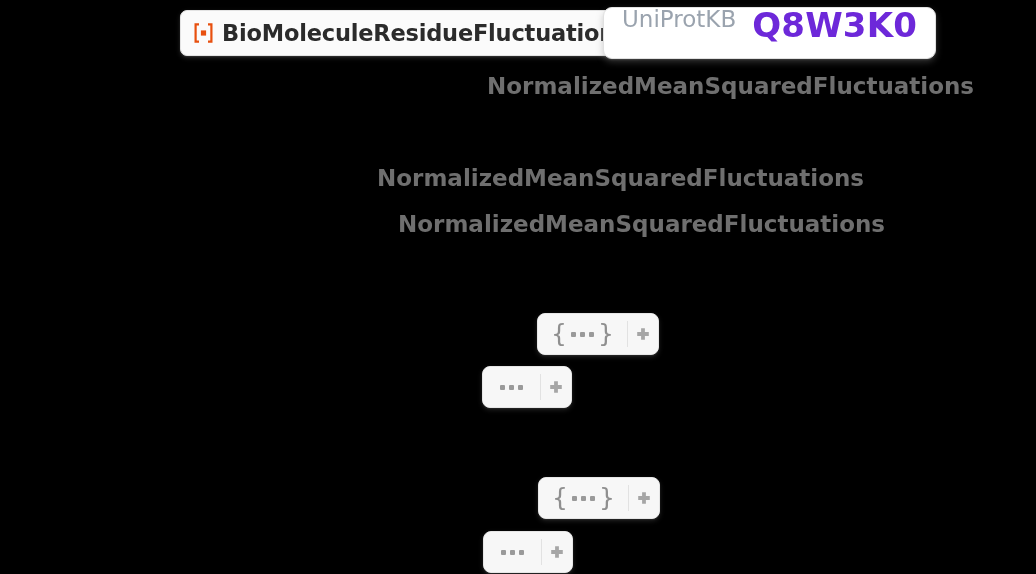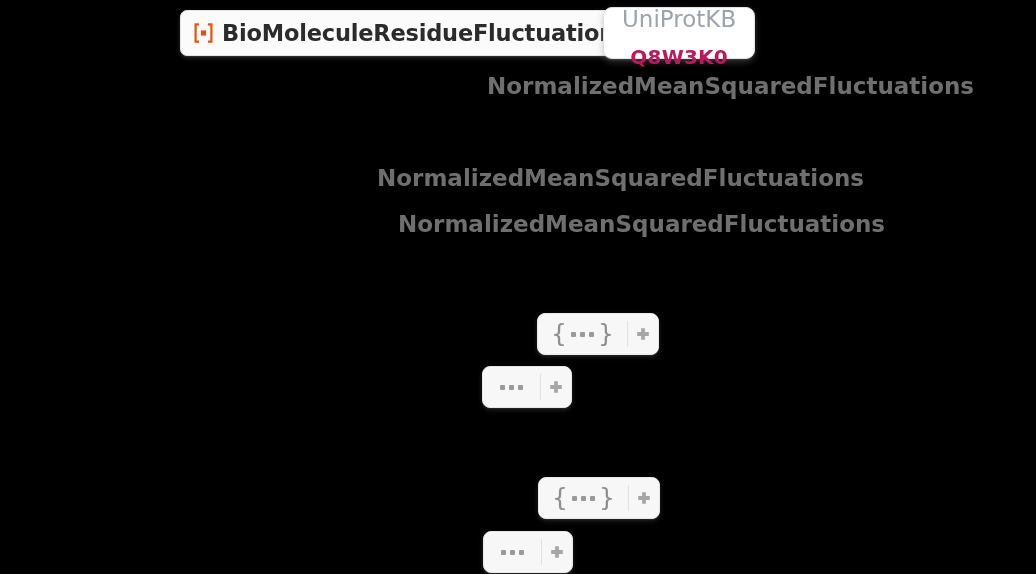--- a/index.html
+++ b/index.html
@@ -72,43 +72,41 @@
   }
 
   
   .ent-pill {
     position: absolute;
     left: 603px;
     top: 0px;
     height: 52px;
     box-sizing: border-box;
     display: flex;
-    align-items: center;
     gap: 16px;
     padding: 0 18px 0 18px;
     background: #ffffff;
     border: 1px solid #e0e0e0;
     border-radius: 9px;
     box-shadow: 0 1px 2px rgba(255,255,255,0.10),
                 0 3px 7px rgba(130,130,130,0.38);
-    flex-direction: column;
   }
   .ent-type {
     font-family: "DejaVu Sans", "Liberation Sans", sans-serif;
     font-size: 23px;
     font-weight: 400;
     color: #9aa3ae;
     white-space: nowrap;
     line-height: 1;
   }
   .ent-value {
     font-family: "DejaVu Sans", "Liberation Sans", sans-serif;
-    font-size: 20px;
+    font-size: 34px;
     font-weight: 700;
-    color: #be185d;
+    color: #6d28d9;
     letter-spacing: 0.2px;
     white-space: nowrap;
     line-height: 1;
   }
 
   
   .prop-line {
     position: absolute;
     font-family: "DejaVu Sans", "Liberation Sans", sans-serif;
     font-size: 23px;

